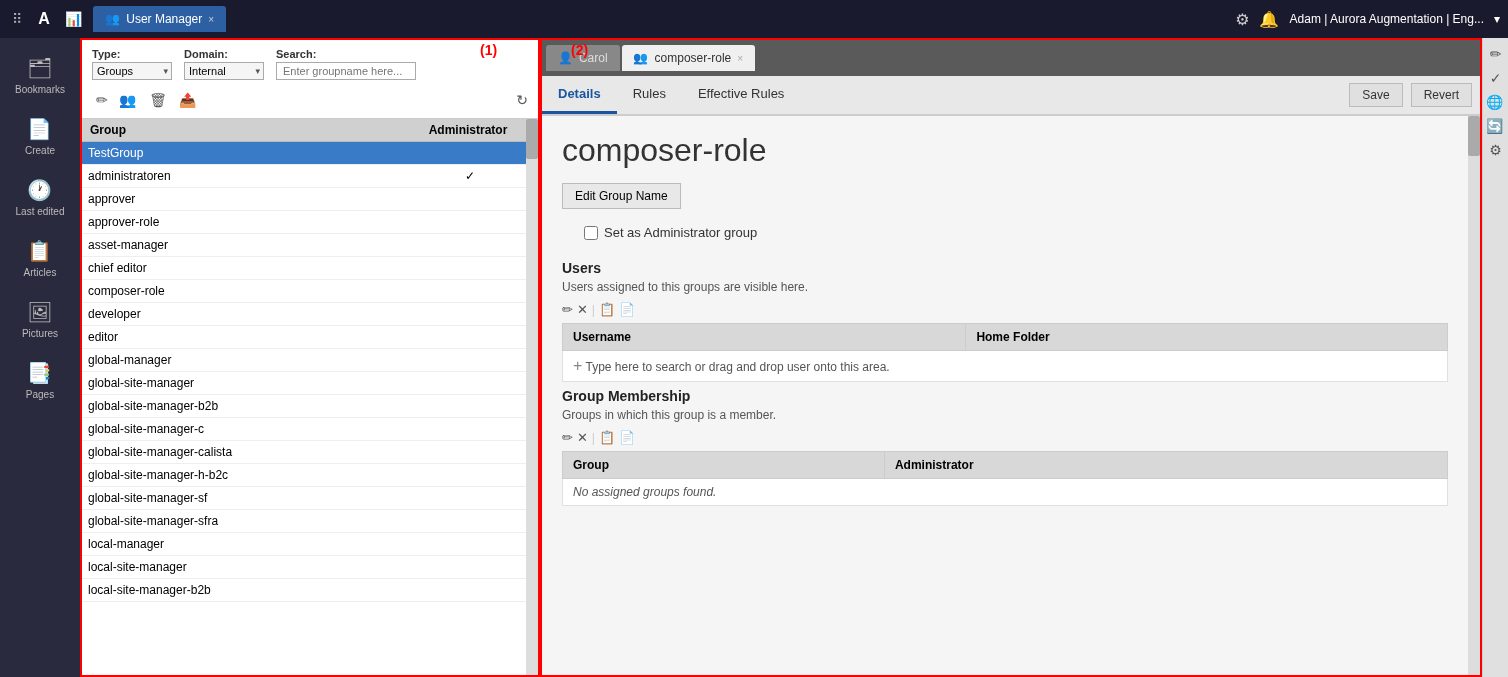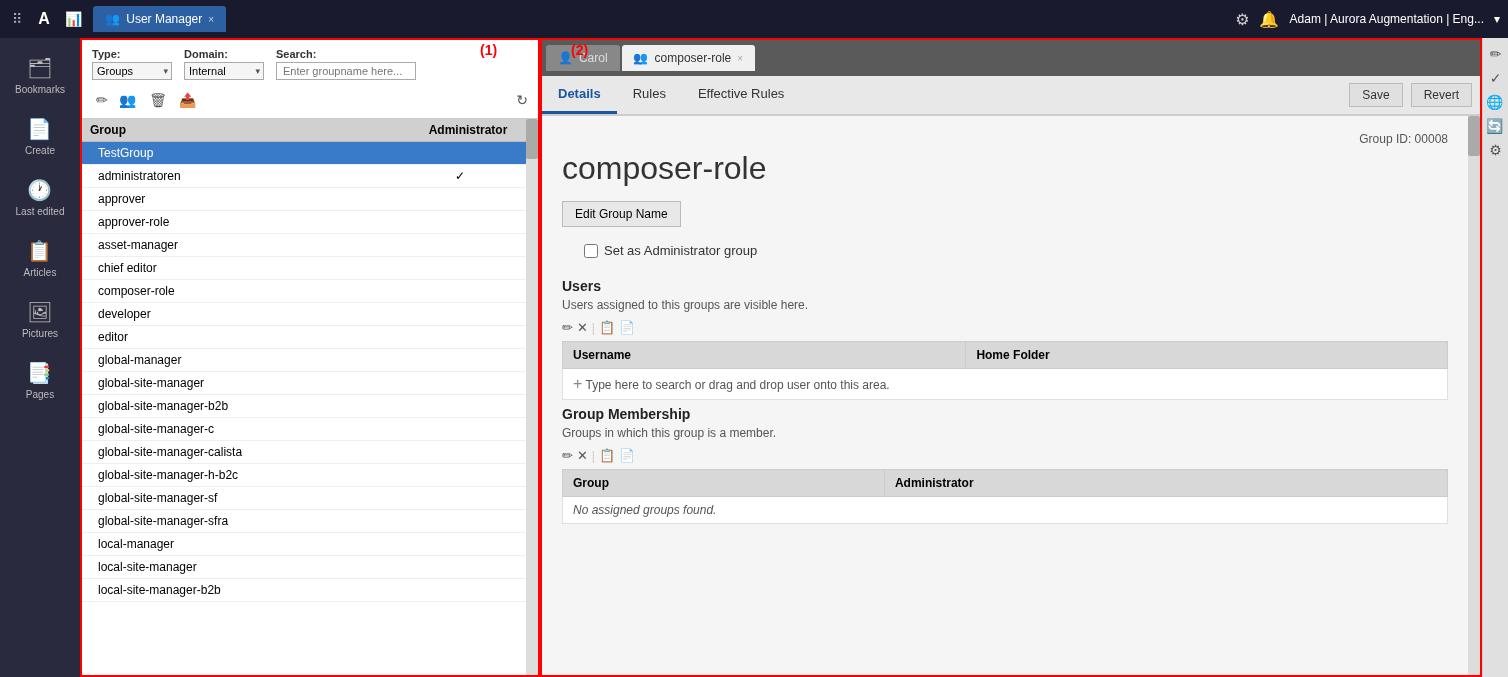--- a/index.html
+++ b/index.html
@@ -139,21 +139,21 @@
       font-size: 12px;
       padding: 4px 8px;
       position: sticky;
       top: 0;
     }
     .groups-table-header .col-group { flex: 1; }
     .groups-table-header .col-admin { width: 100px; text-align: center; }
     .group-row {
       display: flex;
       align-items: flex-end;
-      padding: 4px 16px;
+      padding: 4px 6px;
       border-bottom: 1px solid #eee;
       cursor: pointer;
       font-size: 12px;
     }
     .group-row.selected { background: #3a7bc8; color: #fff; }
     .group-row .col-group { flex: 1; }
     .group-row .col-admin { width: 100px; text-align: center; }
 
     
     .detail-panel {
@@ -511,21 +511,20 @@
             <div class="inner-tab">Effective Rules</div>
           </div>
           <div class="inner-tab-actions">
             <button class="action-btn">Save</button>
             <button class="action-btn">Revert</button>
           </div>
         </div>
 
         <div style="display:flex; flex:1; overflow:hidden;">
           <div class="detail-body">
-            <div class="group-id">Group ID: 00008</div>
             <div class="group-name-heading">composer-role</div>
             <button class="edit-group-name-btn">Edit Group Name</button>
             <div class="checkbox-row">
               <input type="checkbox" style="">
               <span>Set as Administrator group</span>
             </div>
 
             
             <div class="section-title">Users</div>
             <div class="section-desc">Users assigned to this groups are visible here.</div>

